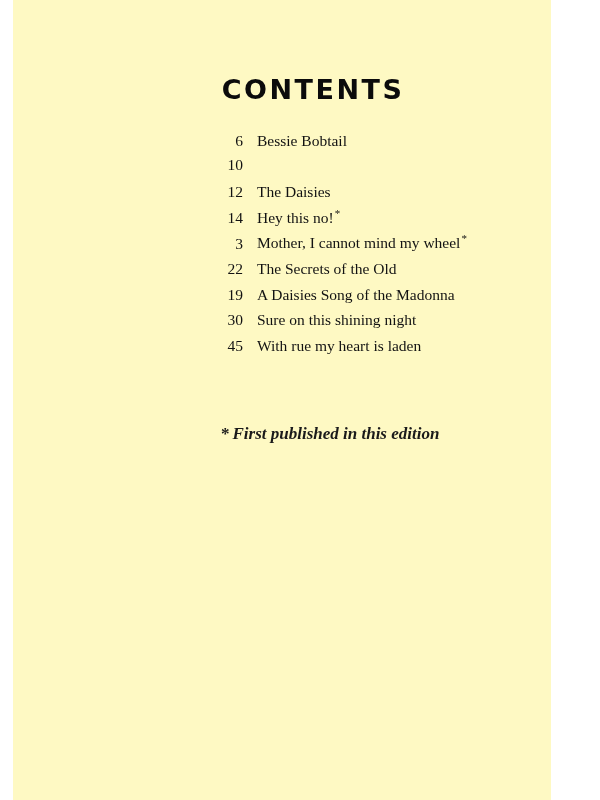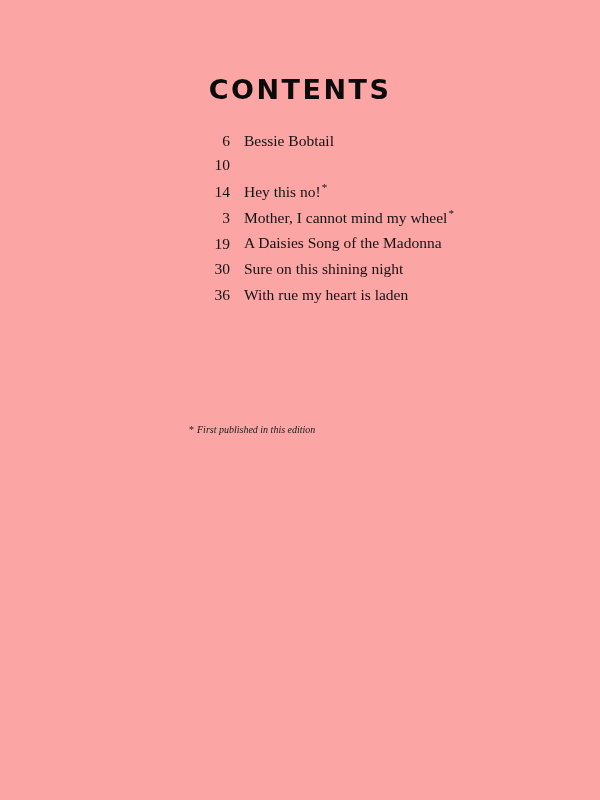--- a/index.html
+++ b/index.html
@@ -9,23 +9,24 @@
   }
   body {
     width: 600px;
     height: 800px;
     font-family: "Liberation Serif", serif;
     color: #111111;
     overflow: hidden;
   }
   .page {
     position: relative;
-    width: 600px;
+    width: 538px;
     height: 800px;
-    background: #fca5a5;
+    background: #fef9c3;
+    margin-left: 13px;
   }
   .contents-title {
     position: absolute;
     top: 74px;
     left: 0;
     width: 600px;
     text-align: center;
     font-family: "DejaVu Sans", sans-serif;
     font-weight: bold;
     font-size: 27px;
@@ -56,24 +57,25 @@
     white-space: nowrap;
   }
   .toc-title .asterisk {
     font-size: 11px;
     vertical-align: super;
     margin-left: 1px;
   }
   .footnote {
     position: absolute;
     top: 424px;
-    left: 189px;
+    left: 208px;
     font-style: italic;
-    font-size: 10px;
+    font-size: 17px;
     color: #1a1a1a;
+    font-weight: bold;
   }
   .footnote .asterisk {
     font-style: normal;
     margin-right: 3px;
   }
 </style>
 </head>
 <body>
 
 <div class="page">
@@ -84,45 +86,53 @@
 
     <div class="toc-row">
       <span class="toc-page">6</span>
       <span class="toc-title"><span>Bessie Bobtail</span><span class="asterisk"></span></span>
     </div>
 
     <div class="toc-row">
       <span class="toc-page">10</span>
     </div>
 
+    <div class="toc-row">
+      <span class="toc-page">12</span>
+      <span class="toc-title"><span>The Daisies</span><span class="asterisk"></span></span>
+    </div>
 
     <div class="toc-row">
       <span class="toc-page">14</span>
       <span class="toc-title"><span>Hey this no!</span><span class="asterisk">*</span></span>
     </div>
 
     <div class="toc-row">
       <span class="toc-page">3</span>
       <span class="toc-title"><span>Mother, I cannot mind my wheel</span><span class="asterisk">*</span></span>
     </div>
 
+    <div class="toc-row">
+      <span class="toc-page">22</span>
+      <span class="toc-title"><span>The Secrets of the Old</span><span class="asterisk"></span></span>
+    </div>
 
     <div class="toc-row">
       <span class="toc-page">19</span>
       <span class="toc-title"><span>A Daisies Song of the Madonna</span><span class="asterisk"></span></span>
     </div>
 
 
     <div class="toc-row">
       <span class="toc-page">30</span>
       <span class="toc-title"><span>Sure on this shining night</span><span class="asterisk"></span></span>
     </div>
 
     <div class="toc-row">
-      <span class="toc-page">36</span>
+      <span class="toc-page">45</span>
       <span class="toc-title"><span>With rue my heart is laden</span><span class="asterisk"></span></span>
     </div>
 
   </div>
 
   <div class="footnote"><span class="asterisk">*</span><span>First published in this edition</span></div>
 
 </div>
 
 </body></html>

